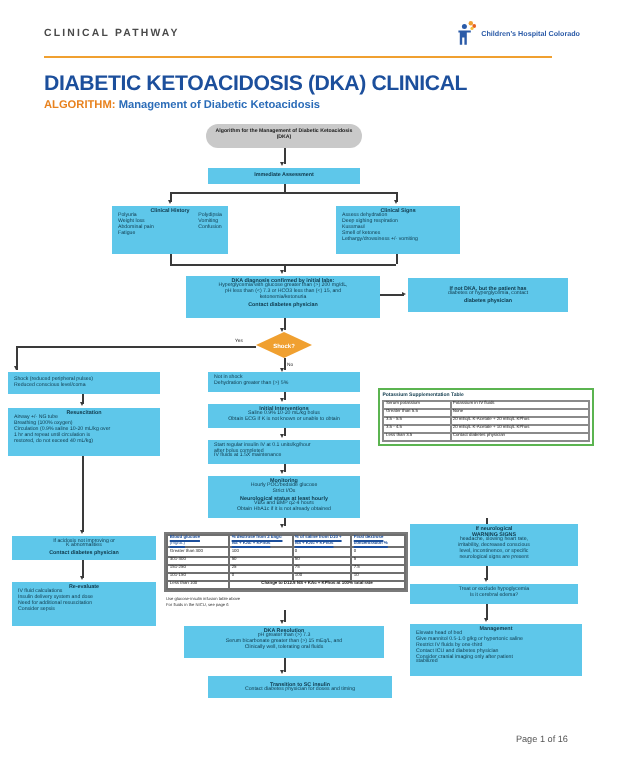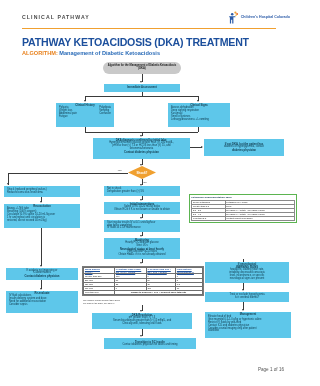--- a/index.html
+++ b/index.html
@@ -70,21 +70,21 @@
         <path d="M1.2 5.2 L7.4 5.2 L7.4 6.3 L5.4 6.3 L5.4 12.4 L4.2 12.4 L4.2 8.8 L3.1 8.8 L3.1 12.4 L1.9 12.4 L1.9 6.3 L1.2 6.3 Z" fill="#2b5ba8"></path>
         <circle cx="7.4" cy="1.6" r="1.1" fill="#f0a030"></circle>
         <circle cx="9.1" cy="3.0" r="0.95" fill="#e8621e"></circle>
         <circle cx="8.0" cy="4.2" r="0.8" fill="#f5c23b"></circle>
       </svg>
     </span>
     <span class="logo-txt">Children's Hospital Colorado</span>
   </div>
 
   <div class="rule"></div>
-  <div class="title">PATHWAY KETOACIDOSIS (DKA) TREATMENT</div>
+  <div class="title">DIABETIC KETOACIDOSIS (DKA) CLINICAL</div>
   <div class="subtitle">
     <span class="sub-k">ALGORITHM</span><span class="sub-k">:</span>
     <span class="sub-v">Management of Diabetic Ketoacidosis</span>
   </div>
 
   <div class="node term" style="left:103px;top:62px;width:78px;height:12px;display:flex;align-items:center;justify-content:center;">
     <span>Algorithm for the Management of Diabetic Ketoacidosis (DKA)</span>
   </div>
   <div class="conn vl" style="left:141.7px;top:74px;height:8px;"></div>
   <div class="arw" style="left:140.4px;top:81px;"></div>

